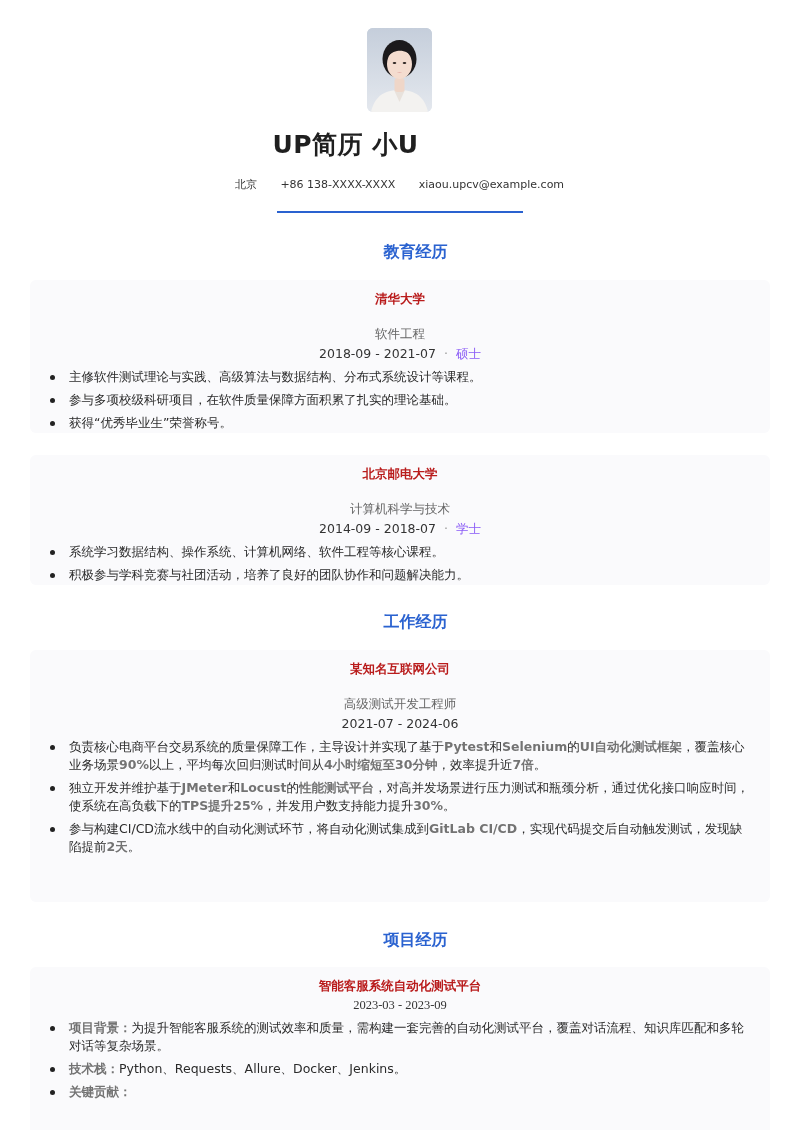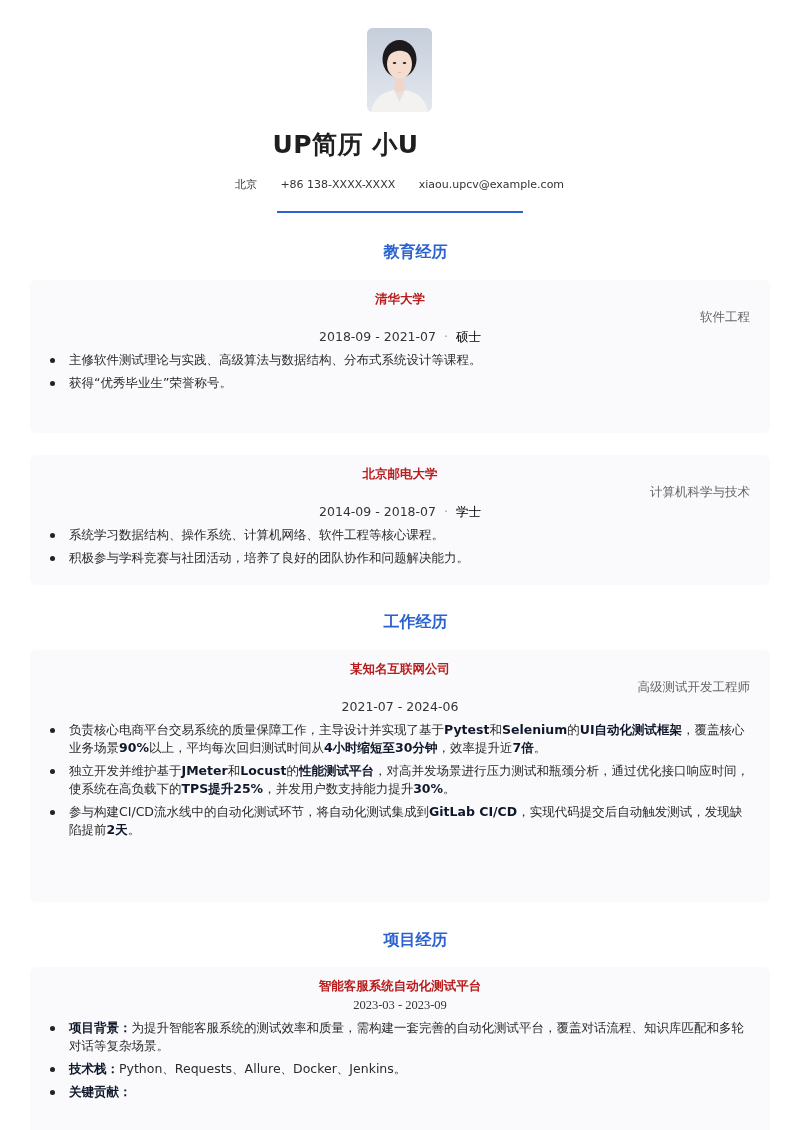--- a/index.html
+++ b/index.html
@@ -78,38 +78,39 @@
     padding: 10px 20px 12px 20px;
   }
   .card-title {
     text-align: center;
     font-size: 12.5px;
     font-weight: bold;
     color: #b91c1c;
     line-height: 18px;
   }
   .card-sub {
-    text-align: right;
+    text-align: center;
     font-size: 12.5px;
     color: #666666;
     line-height: 18px;
+    margin-top: 17px;
   }
   .card-meta {
     text-align: center;
     font-size: 12.5px;
     color: #333333;
     line-height: 20px;
     margin-top: 1px;
   }
   .card-meta .dot {
     color: #999999;
     margin: 0 8px;
   }
   .card-meta .degree {
-    color: #000000;
+    color: #8b5cf6;
   }
   ul.bullets {
     list-style: none;
     margin: 4px 0 0 0;
     padding: 0;
   }
   ul.bullets li {
     position: relative;
     padding-left: 19px;
     font-size: 12.5px;
@@ -120,21 +121,21 @@
   ul.bullets li::before {
     content: "";
     position: absolute;
     left: 0;
     top: 7px;
     width: 5px;
     height: 5px;
     border-radius: 50%;
     background: #222222;
   }
-  b, strong { font-weight: bold; color: #0f172a; }
+  b, strong { font-weight: bold; color: #737373; }
 </style>
 </head>
 <body>
 
 <div class="page">
 
   <div class="avatar" title="证件照">
     <svg viewBox="0 0 65 84">
       <defs>
         <linearGradient id="bg" x1="0" y1="0" x2="0" y2="1">
@@ -175,20 +176,21 @@
   <div class="section-title" style="top:242px;">教育经历</div>
 
   <div class="card" style="top:280px; height:153px;">
     <div class="card-title">清华大学</div>
     <div class="card-sub">软件工程</div>
     <div class="card-meta">
       <span>2018-09 - 2021-07</span><span class="dot">·</span><span class="degree">硕士</span>
     </div>
     <ul class="bullets">
       <li>主修软件测试理论与实践、高级算法与数据结构、分布式系统设计等课程。</li>
+      <li>参与多项校级科研项目，在软件质量保障方面积累了扎实的理论基础。</li>
       <li>获得“优秀毕业生”荣誉称号。</li>
     </ul>
   </div>
 
   <div class="card" style="top:455px; height:130px;">
     <div class="card-title">北京邮电大学</div>
     <div class="card-sub">计算机科学与技术</div>
     <div class="card-meta">
       <span>2014-09 - 2018-07</span><span class="dot">·</span><span class="degree">学士</span>
     </div>

